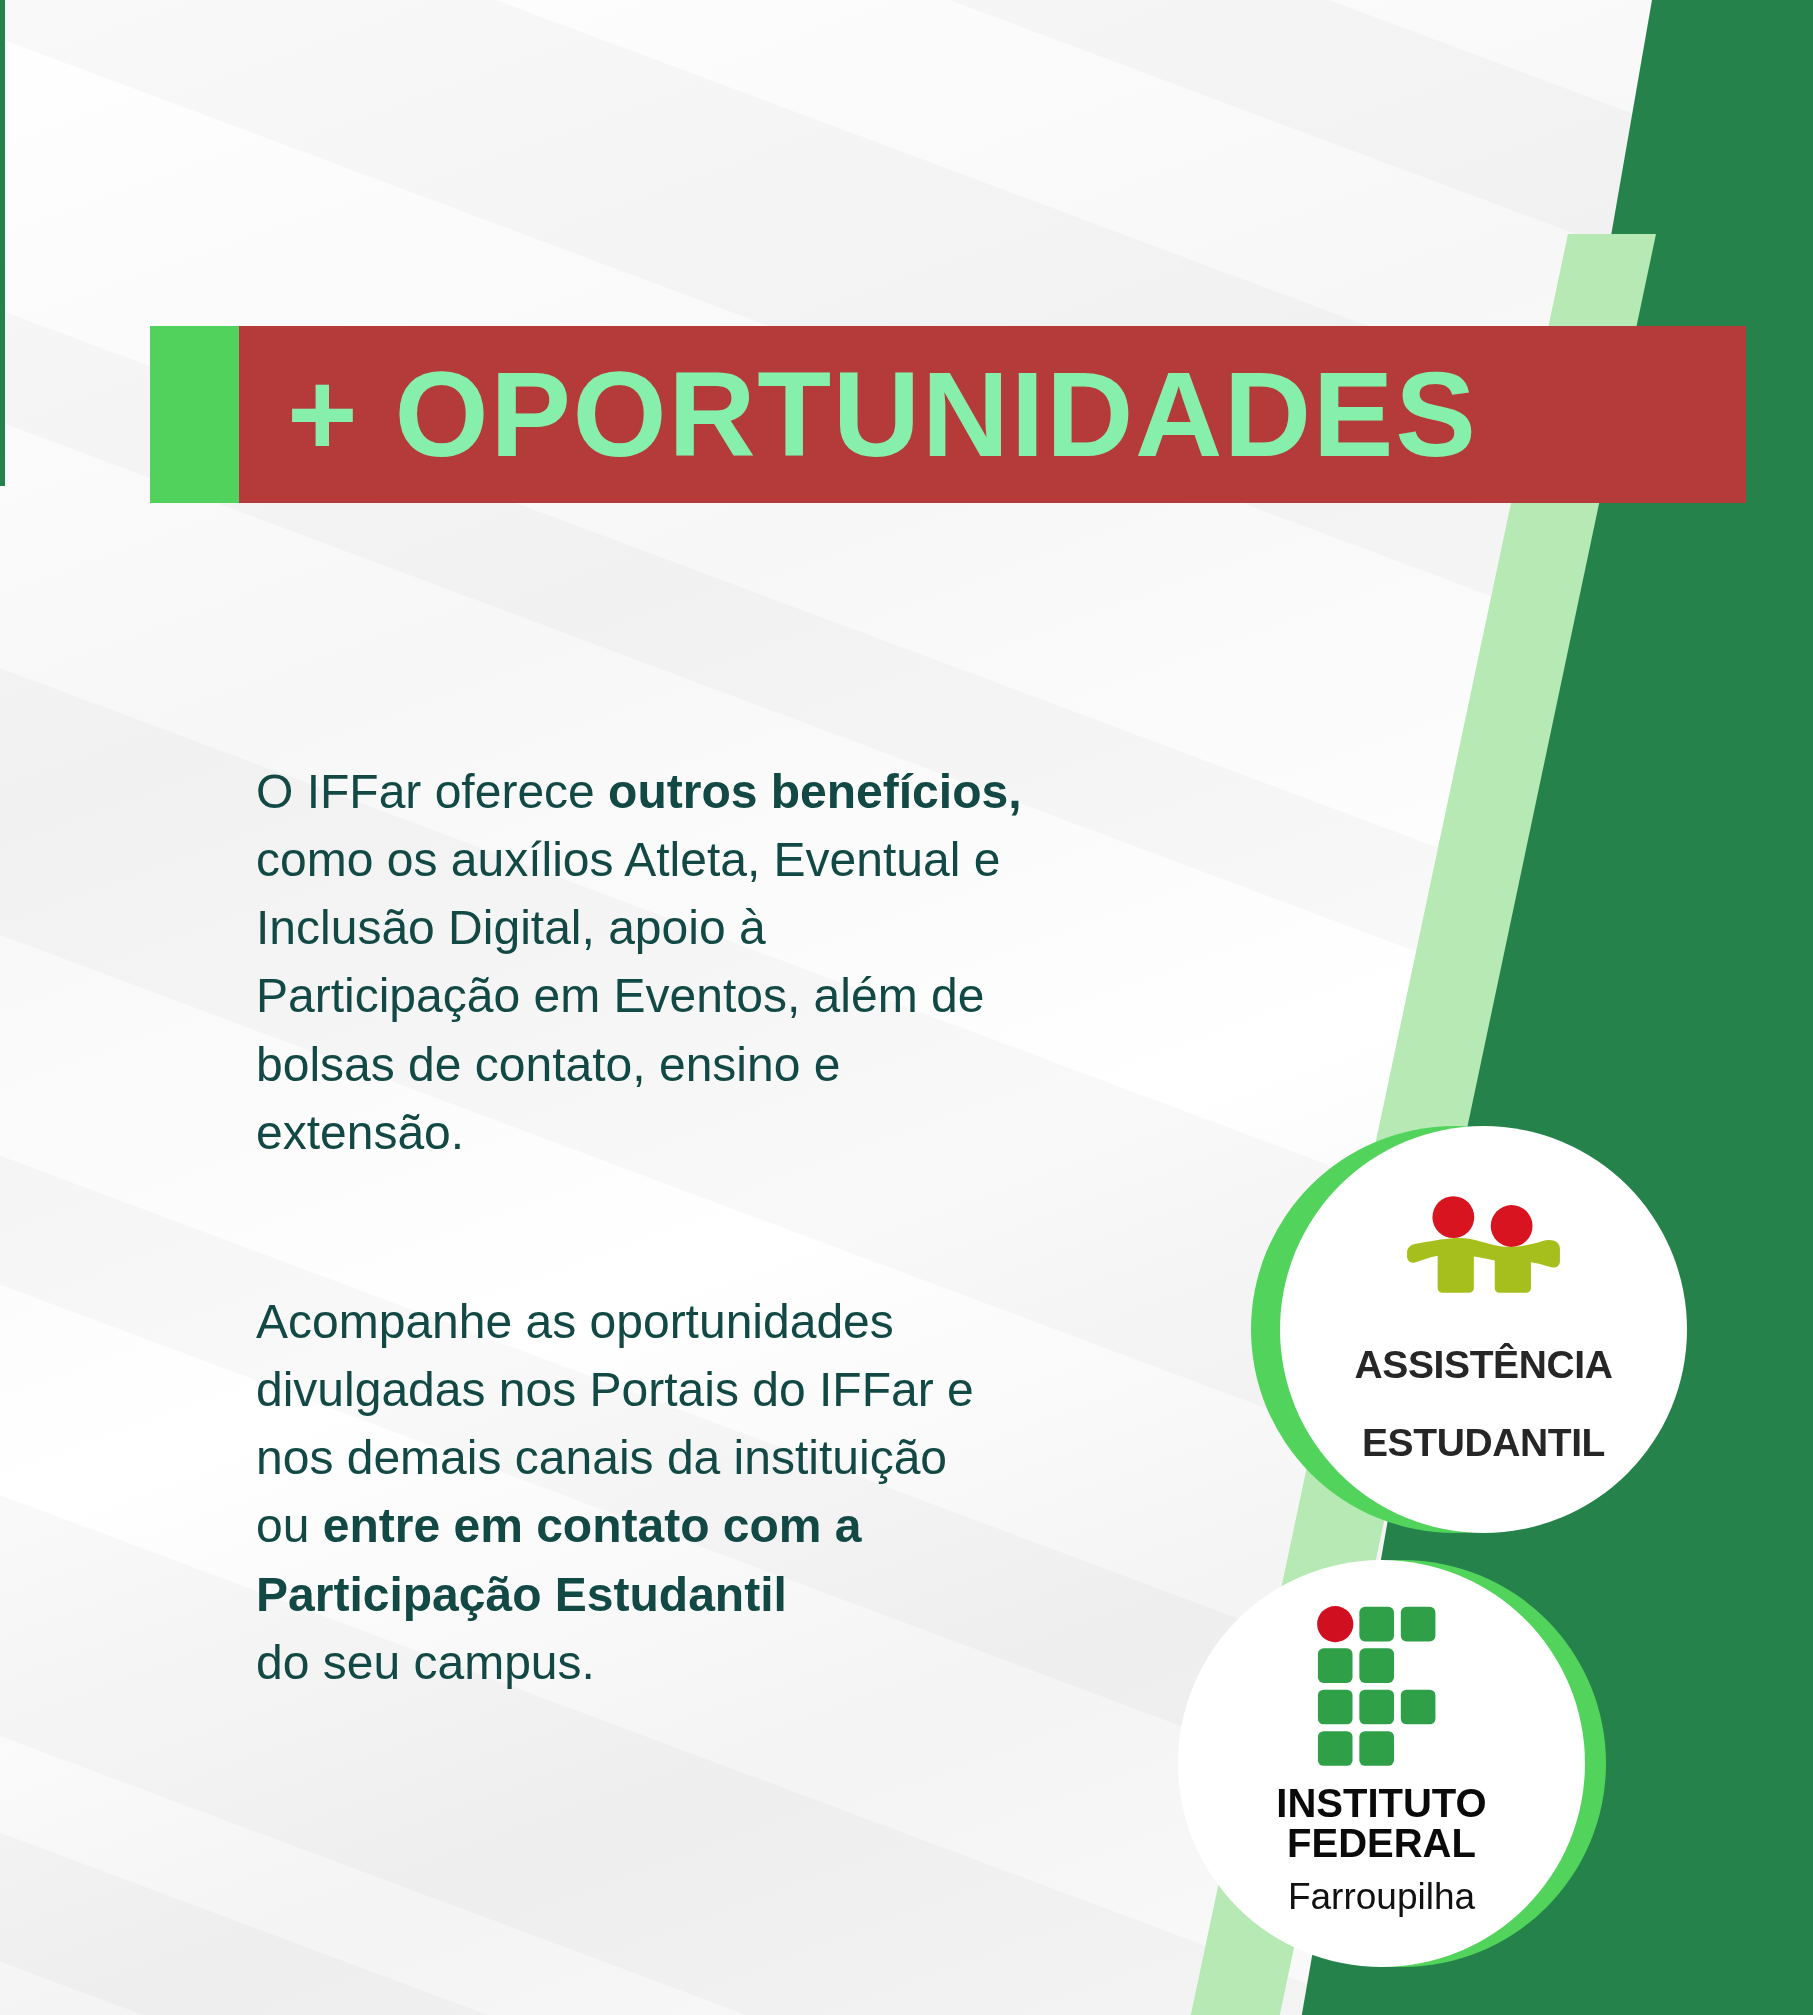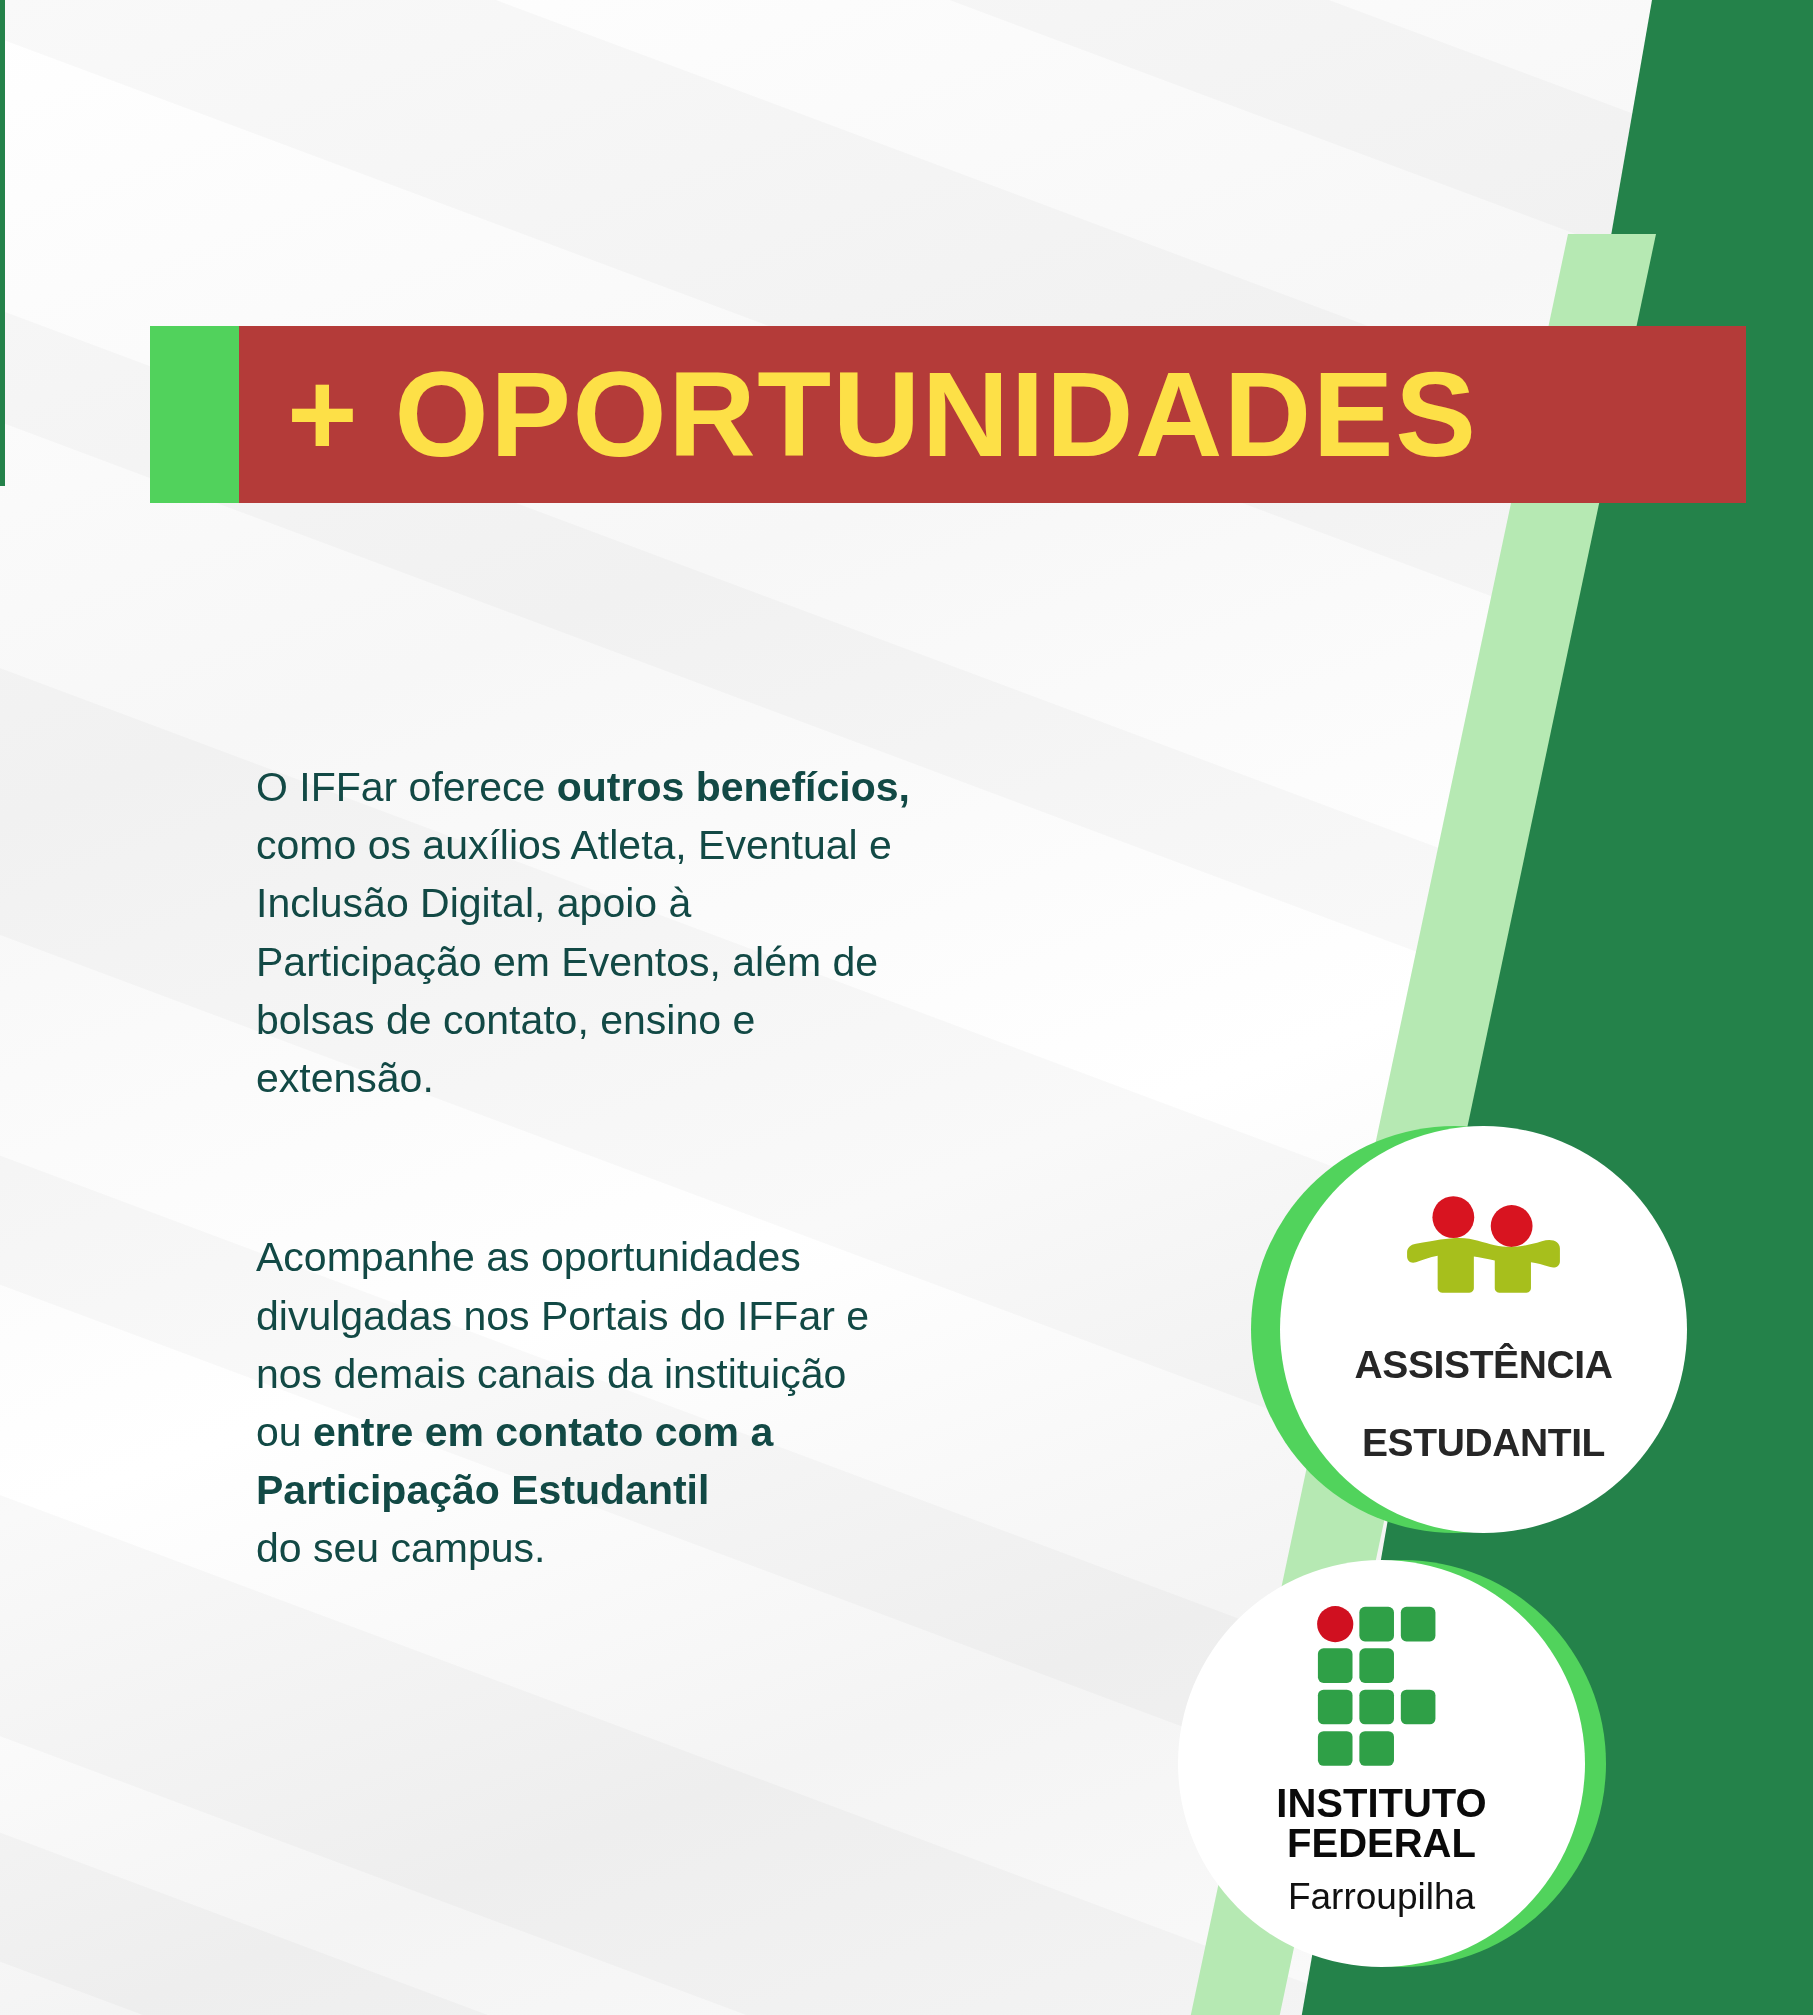--- a/index.html
+++ b/index.html
@@ -68,41 +68,41 @@
     flex:0 0 89px;
   }
   .banner-body {
     flex:1 1 auto;
     background:#B43B39;
     display:flex;
     align-items:center;
     padding-left:48px;
   }
   .banner-title {
-    color:#fde047;
+    color:#86efac;
     font-size:121px;
     font-weight:bold;
     letter-spacing:1.6px;
     line-height:1;
     white-space:nowrap;
     font-stretch:condensed;
     transform:scaleX(1.0);
     transform-origin:left center;
   }
 
   
   .copy {
     position:absolute;
     left:256px; top:758px;
     width:947px;
     z-index:5;
   }
   .para {
     color:#124945;
-    font-size:41px;
+    font-size:48px;
     line-height:1.42;
     font-weight:400;
   }
   .para.second { margin-top:121px; }
   .para b { font-weight:bold; }
   .nowrapline { display:block; }
 
   
   .badge {
     position:absolute;

